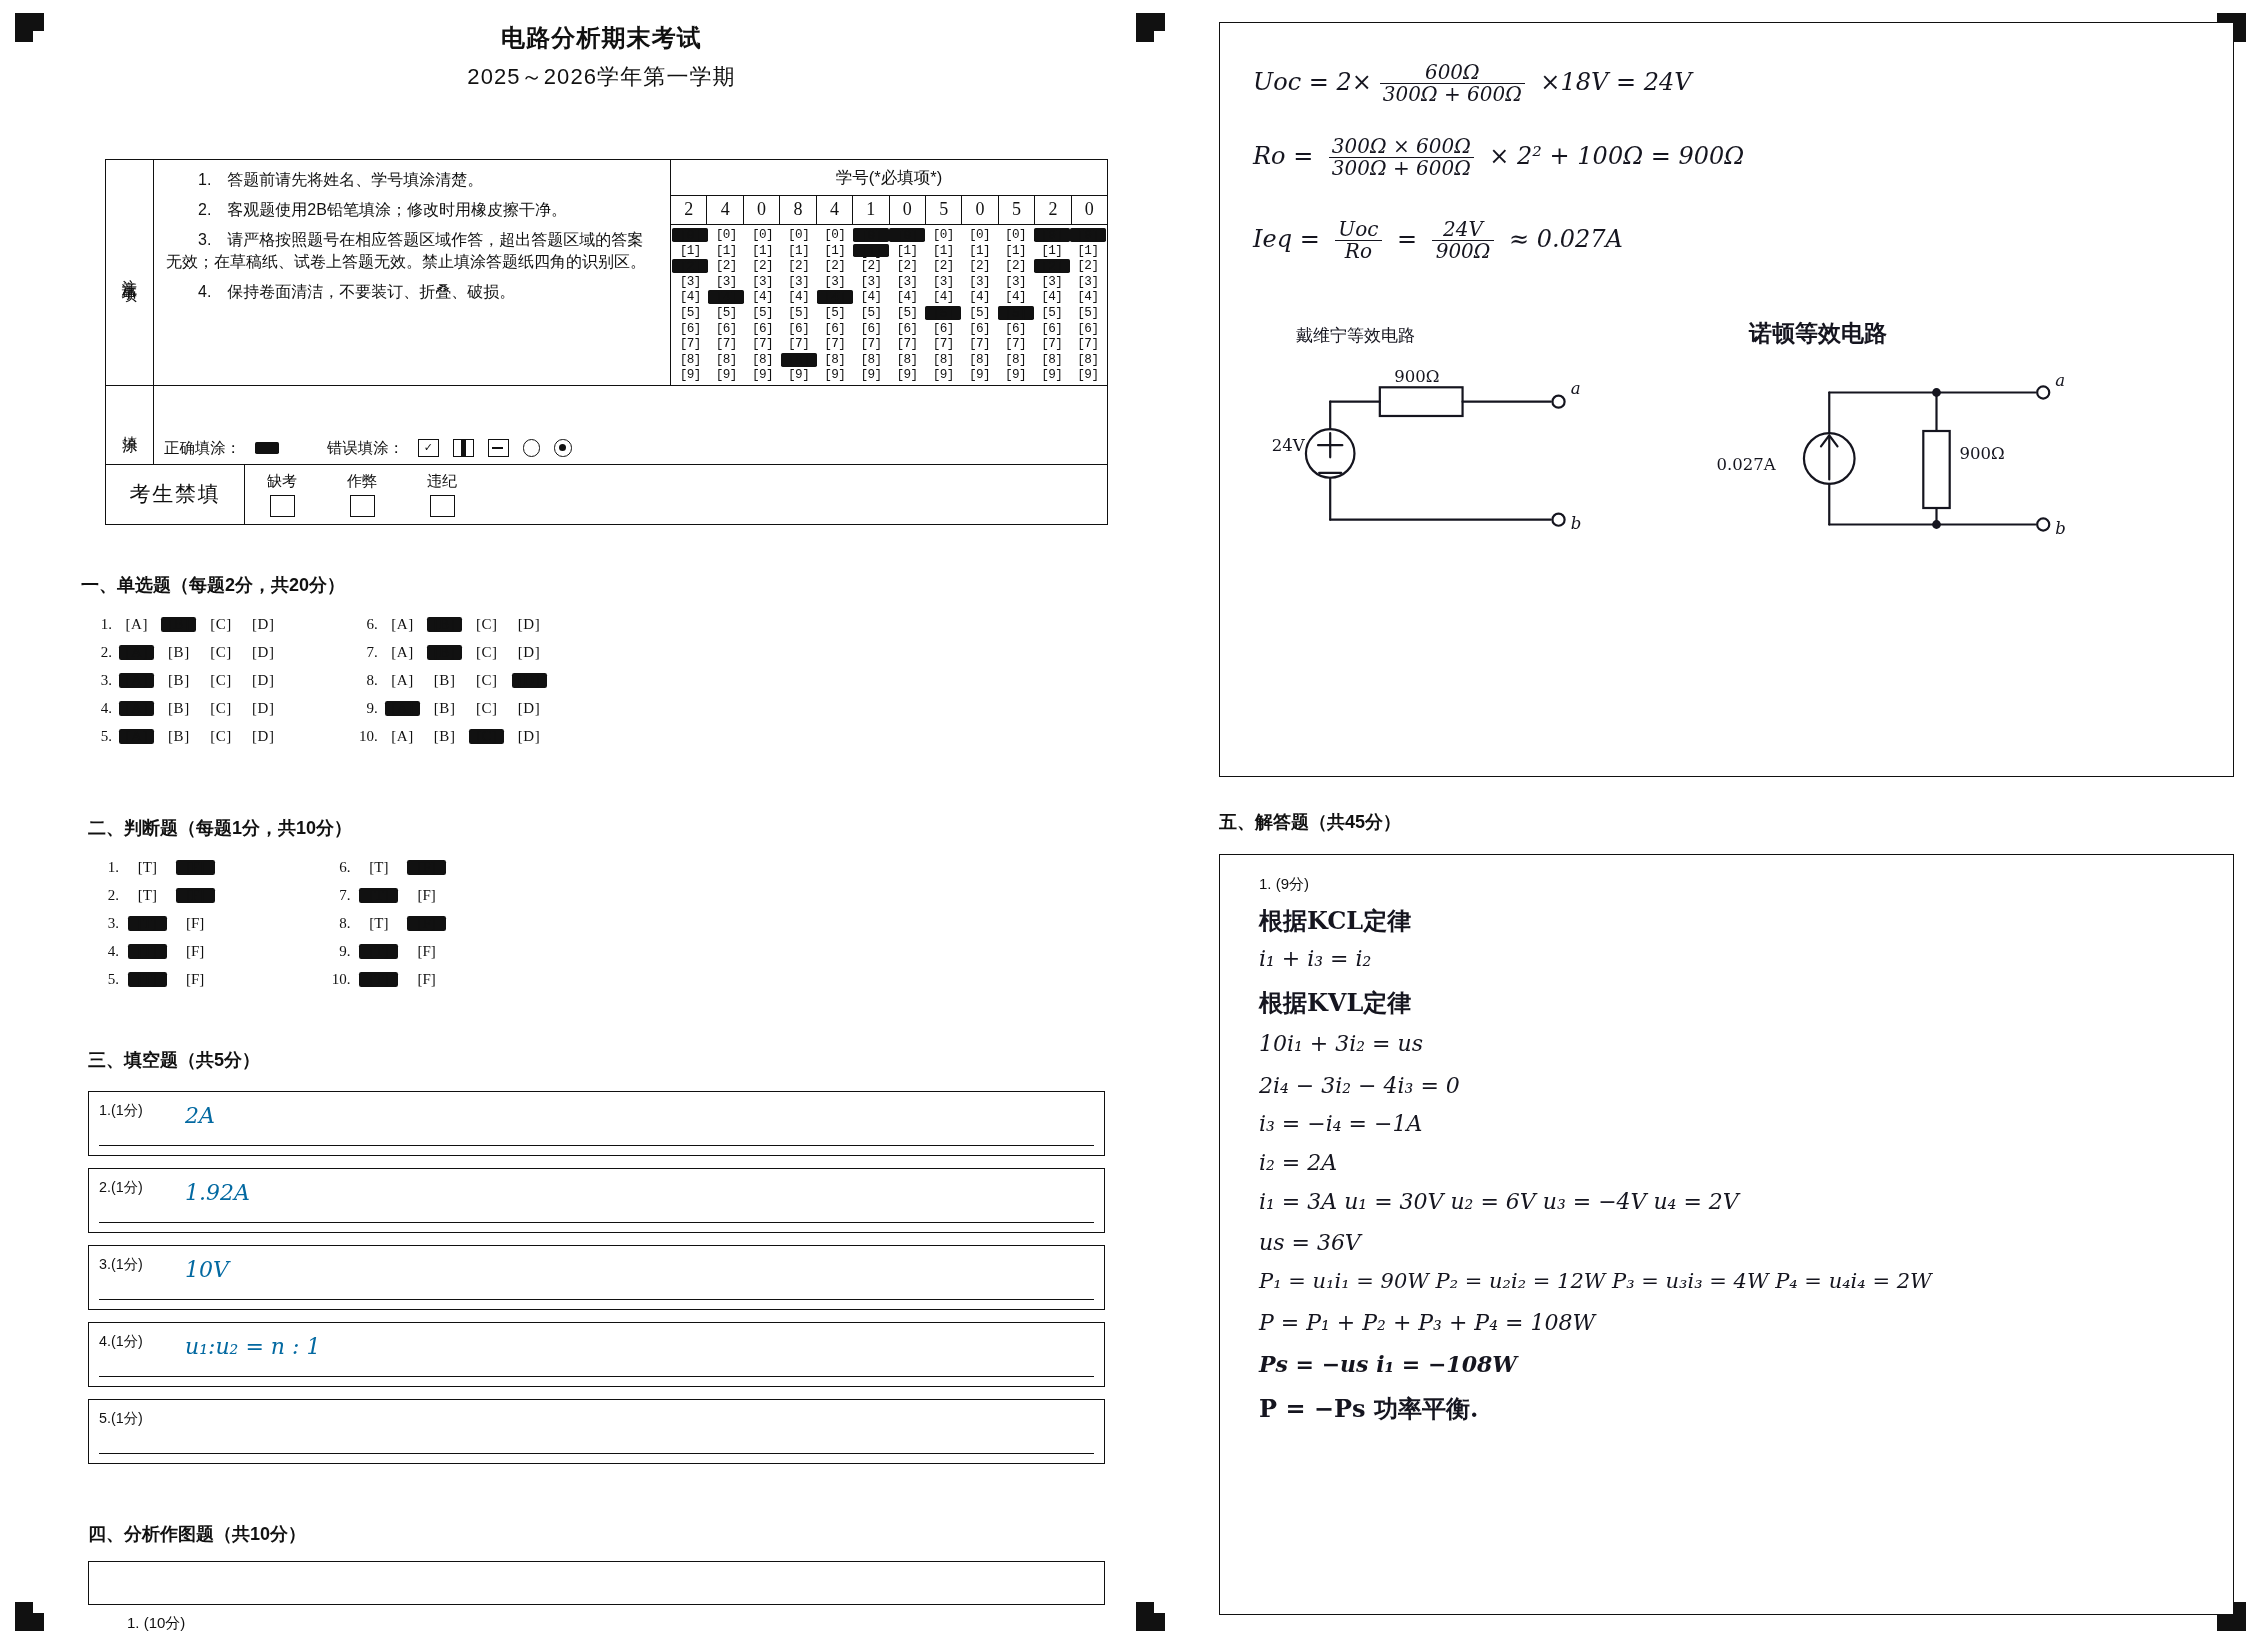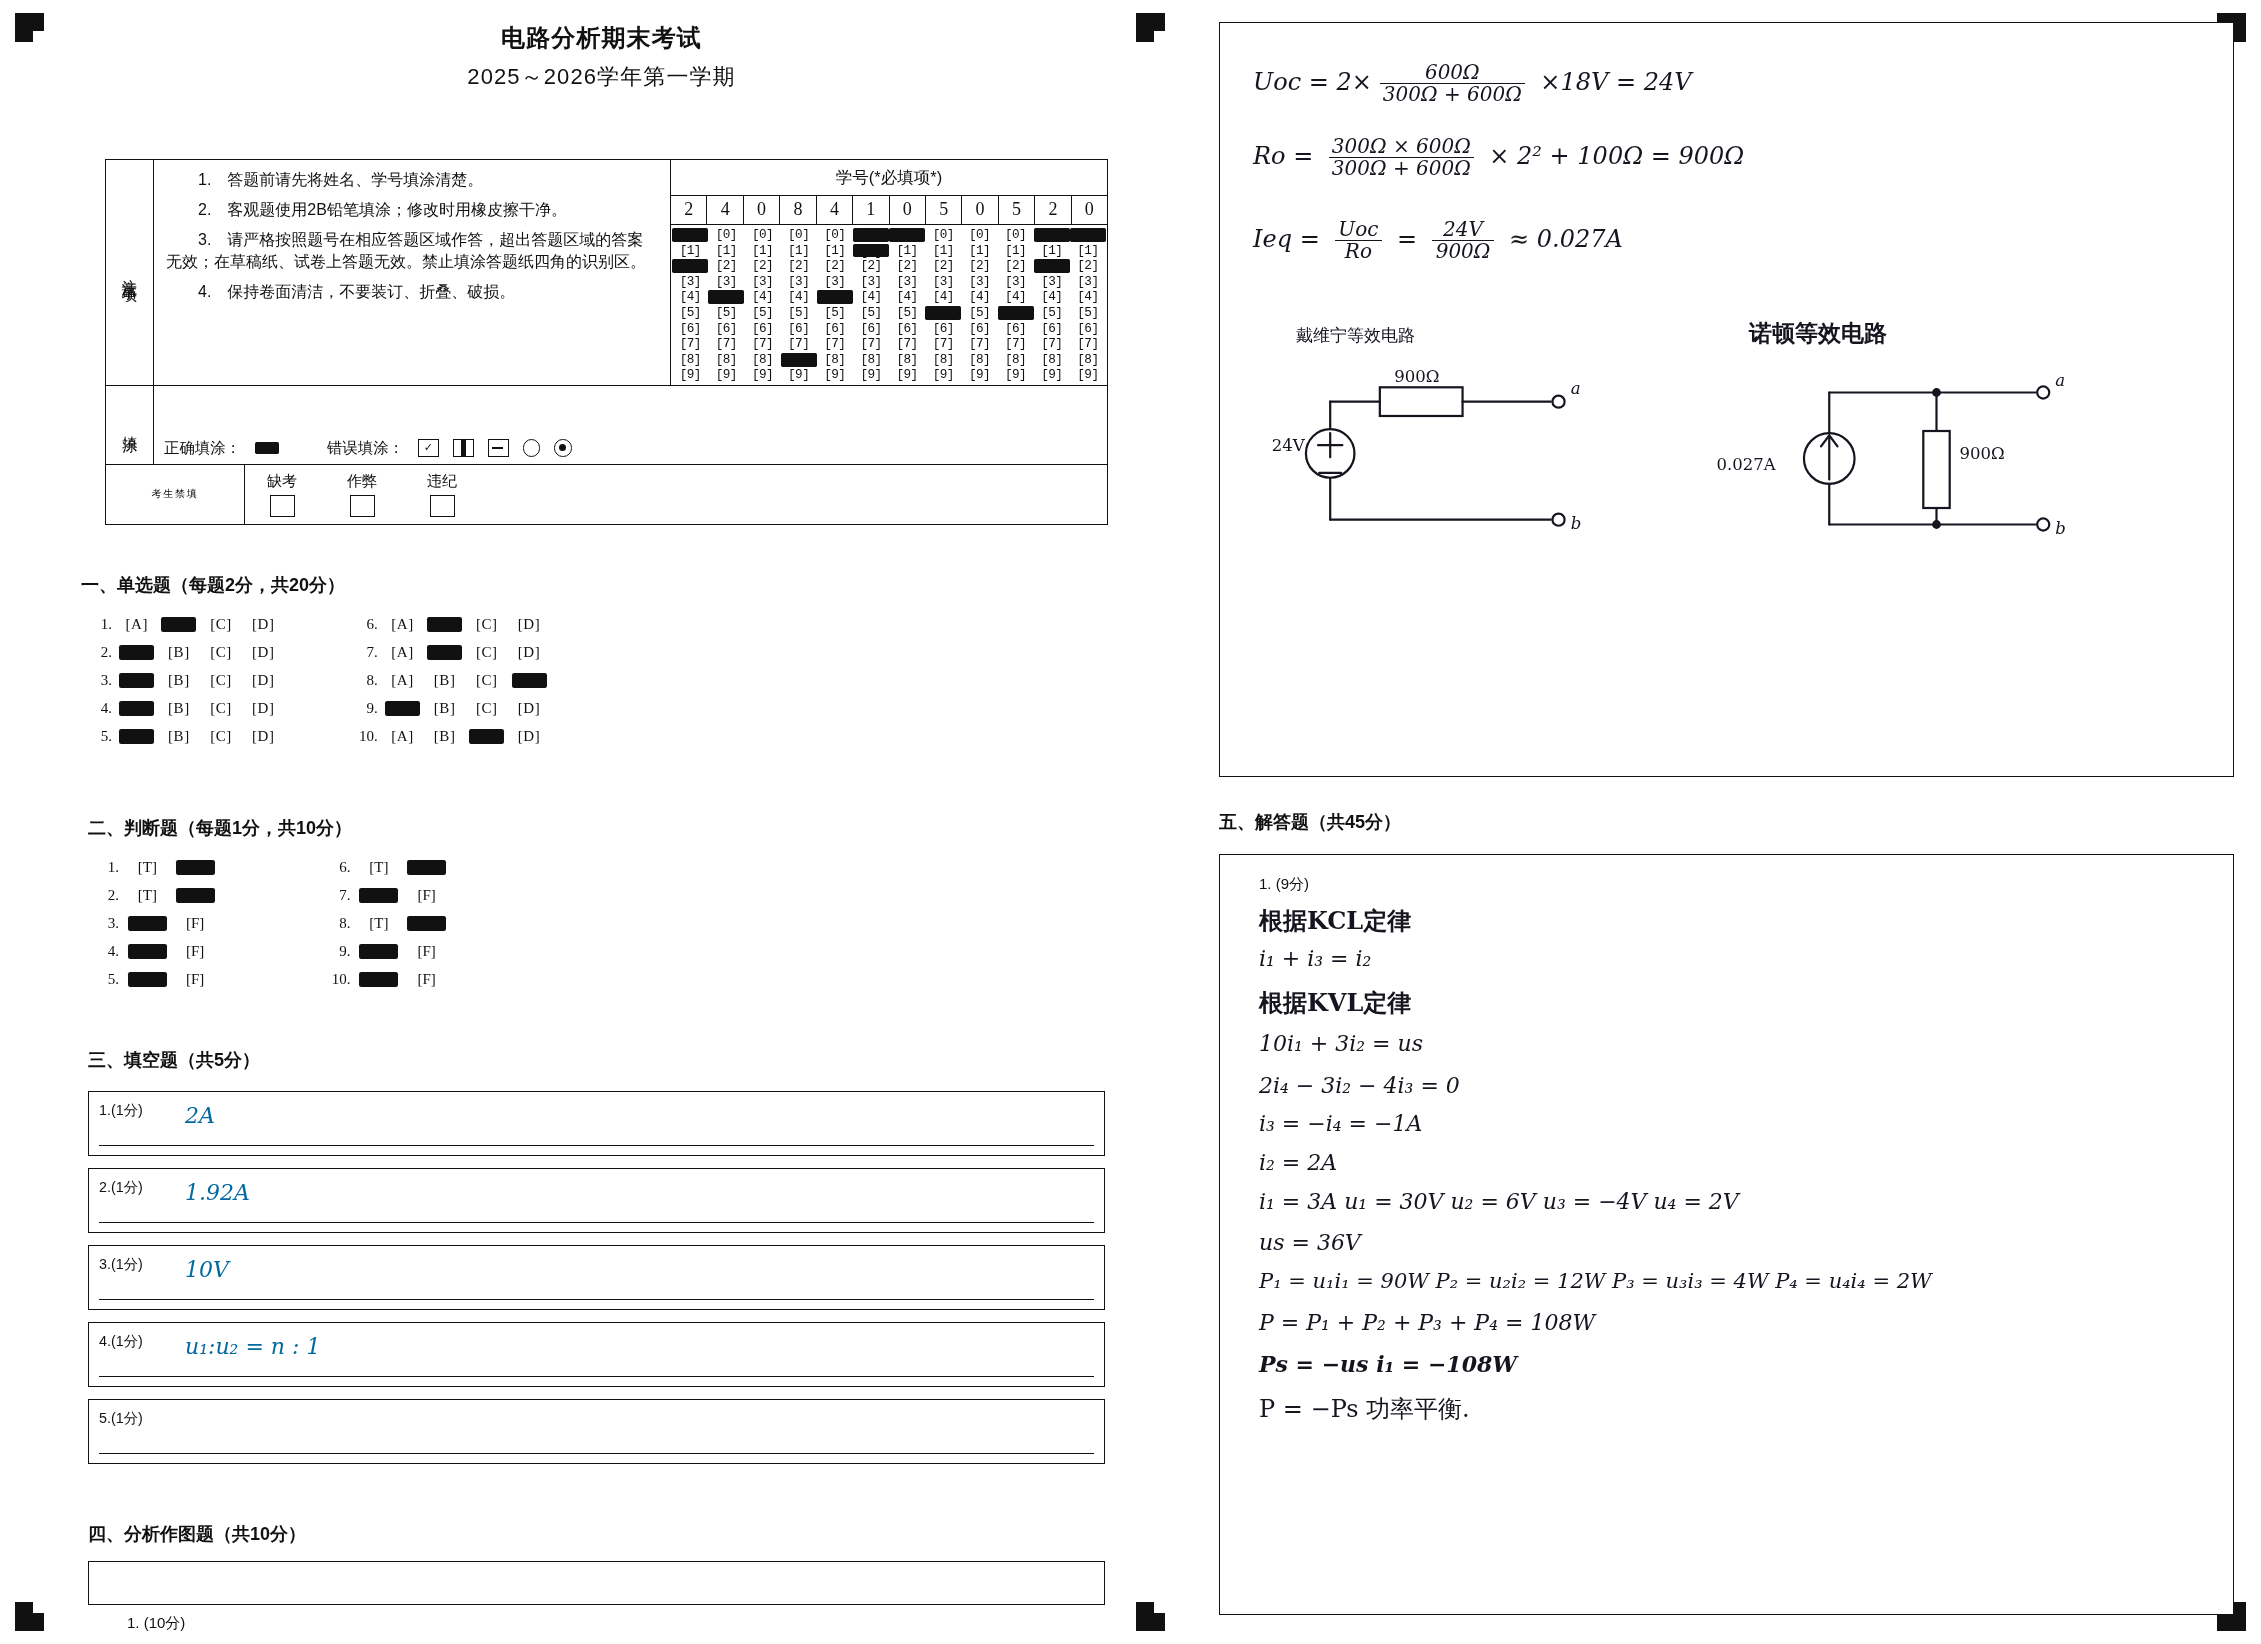--- a/index.html
+++ b/index.html
@@ -65,21 +65,21 @@
   .mark-dash{display:inline-block;width:19px;height:15.4px;border:1.1px solid #111;position:relative;}
   .mark-dash::after{content:"";position:absolute;left:3.3px;top:6.6px;width:11px;height:1.7px;background:#111;}
   .mark-circ{display:inline-block;width:15.4px;height:15.4px;border:1.1px solid #111;border-radius:50%;}
   .mark-dot{display:inline-block;width:15.4px;height:15.4px;border:1.1px solid #111;border-radius:50%;position:relative;}
   .mark-dot::after{content:"";position:absolute;left:3.3px;top:3.3px;width:7.7px;height:7.7px;background:#111;border-radius:50%;}
   .mark-half{display:inline-block;width:19px;height:15.4px;border:1.1px solid #111;position:relative;}
   .mark-half::after{content:"";position:absolute;left:6.6px;top:0;width:5px;height:15.4px;background:#111;}
 
   .forbid-row{display:flex;align-items:stretch;}
   .forbid-label{width:138px;border-right:1.7px solid #111;display:flex;align-items:center;
-                justify-content:center;font-size:10px;letter-spacing:1.7px;}
+                justify-content:center;font-size:21px;letter-spacing:1.7px;}
   .forbid-body{flex:1;display:flex;align-items:center;gap:50px;padding:6.6px 0 6.6px 22px;}
   .forbid-item{text-align:center;font-size:15px;}
   .forbid-item .cb{width:23px;height:20px;border:1.1px solid #111;margin:4.4px auto 0 auto;}
 
   
   .sec-h{font-size:18px;font-weight:bold;margin:0;}
 
   
   .mc-grid{display:flex;font-family:"Liberation Serif",serif;}
   .mc-col{display:flex;flex-direction:column;gap:11px;}
@@ -598,18 +598,18 @@
           <div class="hw i" style="left: 39px; top: 132px; font-size: 24px; font-style: normal; font-weight: bold;">根据KVL定律</div>
           <div class="hw i" style="left: 39px; top: 176px; font-size: 22px;">10i₁ + 3i₂ = us</div>
           <div class="hw i" style="left: 39px; top: 218px; font-size: 22px;">2i₄ − 3i₂ − 4i₃ = 0</div>
           <div class="hw i" style="left: 39px; top: 256px; font-size: 22px;">i₃ = −i₄ = −1A</div>
           <div class="hw i" style="left: 39px; top: 295px; font-size: 22px;">i₂ = 2A</div>
           <div class="hw i" style="left: 39px; top: 334px; font-size: 22px;">i₁ = 3A    u₁ = 30V    u₂ = 6V    u₃ = −4V    u₄ = 2V</div>
           <div class="hw i" style="left: 39px; top: 375px; font-size: 22px;">us = 36V</div>
           <div class="hw i" style="left: 39px; top: 414px; font-size: 21px;">P₁ = u₁i₁ = 90W      P₂ = u₂i₂ = 12W      P₃ = u₃i₃ = 4W      P₄ = u₄i₄ = 2W</div>
           <div class="hw i" style="left: 39px; top: 455px; font-size: 22px;">P = P₁ + P₂ + P₃ + P₄ = 108W</div>
           <div class="hw i" style="left: 39px; top: 496px; font-size: 22px; font-weight: bold;">Ps = −us i₁ = −108W</div>
-          <div class="hw i" style="left: 39px; top: 538px; font-size: 24px; font-style: normal; font-weight: normal;">P = −Ps    功率平衡.</div>
+          <div class="hw i" style="left: 39px; top: 538px; font-size: 24px; font-style: normal; font-weight: bold;">P = −Ps    功率平衡.</div>
         </div>
     </div>
   </div>
 </div>
 
 
 </body></html>

